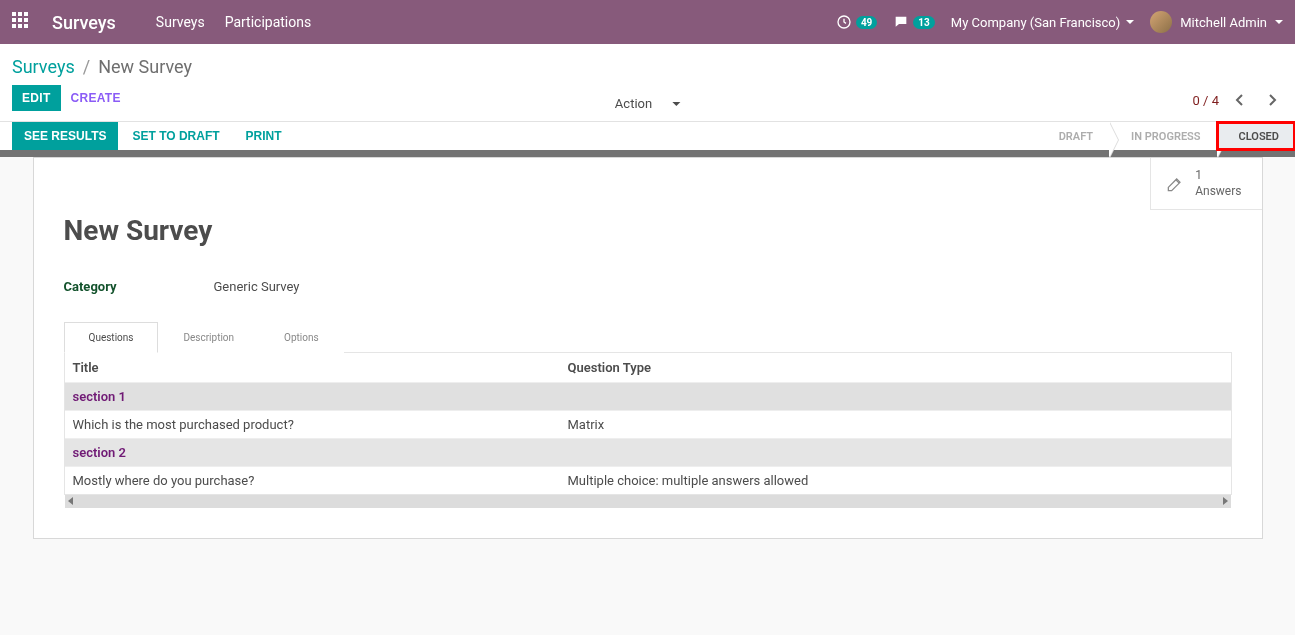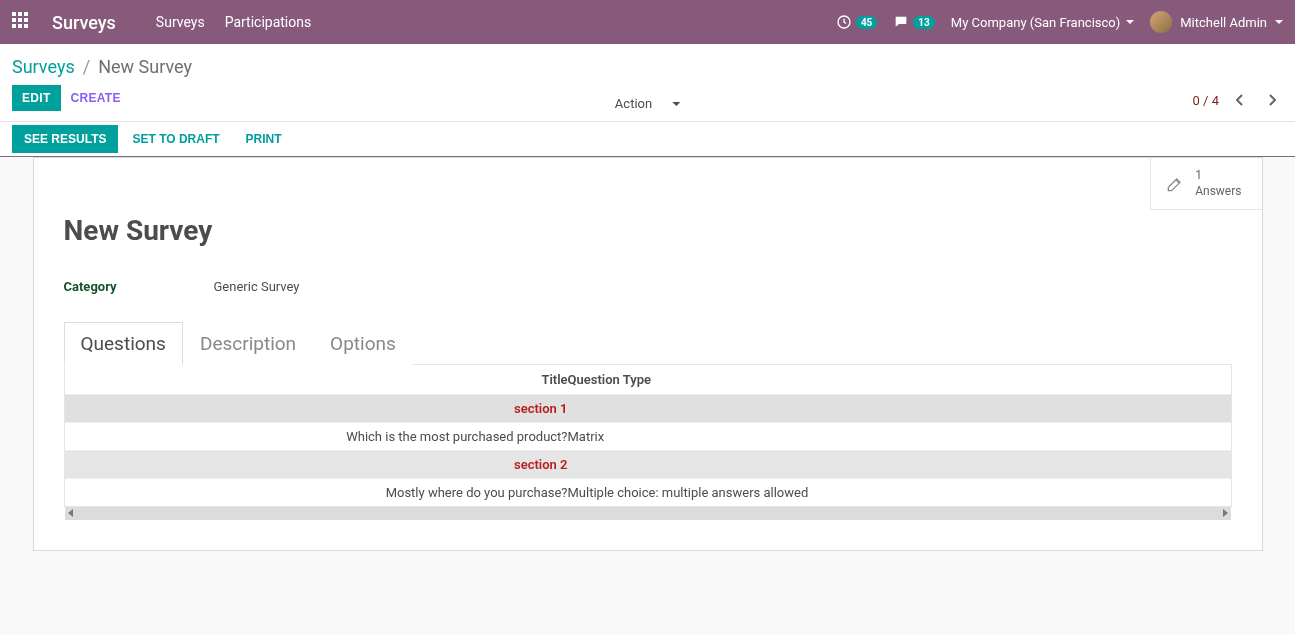--- a/index.html
+++ b/index.html
@@ -31,21 +31,21 @@
 .control-row { background:#fff; padding: 0 12px 10px; display:flex; align-items:flex-end; position:relative;}
 .btn { border:none; padding:6px 10px; font-size:12px; font-weight:600; cursor:pointer; letter-spacing:0.3px;}
 .btn-primary { background:#00a09d; color:#fff; }
 .btn-link { background:transparent; color:#8b5cf6; }
 .action-dropdown { position:absolute; left:50%; transform:translateX(-50%); font-size:13px; color:#4c4c4c; cursor:pointer; display:flex; align-items:center; gap:20px;}
 .caret-dark { display:inline-block; width:0;height:0;border-left:4px solid transparent;border-right:4px solid transparent;border-top:4px solid #4c4c4c;}
 .pager { margin-left:auto; display:flex; align-items:center; gap:10px; font-size:13px; color:#7f1d1d;}
 .pager .arrow { width:22px; height:22px; display:flex;align-items:center;justify-content:center; cursor:pointer; color:#666;}
 
 
-.statusbar { background:#fff; border-top:1px solid #e2e2e2; border-bottom:1px solid #737373; height:36px; display:flex; align-items:stretch; padding:0 0 0 12px;}
+.statusbar { background:#fff; border-top:1px solid #e2e2e2; border-bottom:7px solid #737373; height:36px; display:flex; align-items:stretch; padding:0 0 0 12px;}
 .sb-left { display:flex; align-items:center; gap:2px;}
 .sb-btn { padding:7px 12px; font-size:12px; font-weight:600; color:#00a09d; background:transparent; border:none; cursor:pointer;}
 .sb-btn.primary { background:#00a09d; color:#fff;}
 .sb-right { margin-left:auto; display:flex; align-items:stretch;}
 .status-arrow { position:relative; padding:0 16px 0 22px; display:flex; align-items:center; font-size:11px; font-weight:600; color:#adadad; background:#fff; cursor:pointer; white-space:nowrap;}
 .status-arrow:after { content:""; position:absolute; right:-9px; top:0; width:0;height:0;border-top:18px solid transparent;border-bottom:18px solid transparent;border-left:9px solid #fff; z-index:2;}
 .status-arrow:before { content:""; position:absolute; right:-10px; top:0; width:0;height:0;border-top:18px solid transparent;border-bottom:18px solid transparent;border-left:9px solid #ddd; z-index:1;}
 .status-arrow.active { background:#e9ecef; color:#4c4c4c;}
 .status-arrow.active:after { border-left-color:#e9ecef;}
 .status-arrow.highlighted { outline:3px solid #f00; outline-offset:-2px; z-index:5;}
@@ -58,30 +58,30 @@
 .stat-text { font-size:12px; color:#666; line-height:1.3;}
 .stat-text .num { display:block;}
 .sheet-body { padding:56px 30px 0;}
 .sheet-title { font-size:28px; color:#4c4c4c; margin-bottom:32px;}
 .field-row { display:flex; align-items:center; margin-bottom:28px; font-size:13px;}
 .field-label { width:150px; font-weight:700; color:#14532d;}
 .field-value { color:#4c4c4c;}
 
 
 .tabs { display:flex; border-bottom:1px solid #ddd; margin-bottom:0;}
-.tab { padding:9px 16px; font-size:19px; color:#888; cursor:pointer; border:1px solid transparent; border-bottom:none; margin-bottom:-1px; background:#fff;}
+.tab { padding:9px 24px; font-size:10px; color:#888; cursor:pointer; border:1px solid transparent; border-bottom:none; margin-bottom:-1px; background:#fff;}
 .tab.active { color:#4c4c4c; border-color:#ddd; border-bottom:1px solid #fff;}
 
 
 .q-table { border:1px solid #e5e5e5; margin-top:-1px;}
 .q-header { display:flex; padding:7px 8px; font-weight:600; font-size:13px; color:#4c4c4c;}
-.col-title { flex:0 0 495px;text-align:right;}
+.col-title { flex:0 0 495px;}
 .col-type { flex:1;}
 .q-row { display:flex; padding:6px 8px; font-size:13px; border-top:1px solid #eee; cursor:pointer;}
-.q-section { background:#e0e0e0; font-weight:600; color:#b91c1c;gap:28px; }
+.q-section { background:#e0e0e0; font-weight:600; color:#701a75;gap:28px; }
 .q-section.light { background:#e5e5e5;}
 .scroll-strip { height:13px; background:#dcdcdc; position:relative; margin:0 1px;}
 .scroll-strip:before,.scroll-strip:after{content:"";position:absolute;top:2px;width:0;height:0;border-top:4px solid transparent;border-bottom:4px solid transparent;}
 .scroll-strip:before{left:3px;border-right:5px solid #777;}
 .scroll-strip:after{right:3px;border-left:5px solid #777;}
 
 svg { display:block; }
 </style>
 </head>
 <body>
@@ -102,21 +102,21 @@
   <div class="nav-links">
     <a>Surveys</a>
     <a>Participations</a>
   </div>
   <div class="topnav-right">
     <div class="icon-badge">
       <svg width="16" height="16" viewBox="0 0 24 24" fill="none" stroke="#fff" stroke-width="2">
           <circle cx="12" cy="12" r="9"></circle>
           <path d="M12 7v5l3 2"></path>
         </svg>
-      <span class="badge">45</span>
+      <span class="badge">49</span>
     </div>
     <div class="icon-badge">
       <svg width="16" height="16" viewBox="0 0 24 24" fill="#fff">
           <path d="M4 4h16v11H9l-5 4V4z"></path>
         </svg>
       <span class="badge">13</span>
     </div>
     <div class="company-select">
       <span>My Company (San Francisco)</span>
       <span class="caret-down"></span>
@@ -158,20 +158,25 @@
     </div>
   </div>
 </div>
 
 <div class="statusbar">
   <div class="sb-left">
     <button class="sb-btn primary">SEE RESULTS</button>
     <button class="sb-btn">SET TO DRAFT</button>
     <button class="sb-btn">PRINT</button>
   </div>
+  <div class="sb-right">
+    <div class="status-arrow">DRAFT</div>
+    <div class="status-arrow">IN PROGRESS</div>
+    <div class="status-arrow active highlighted">CLOSED</div>
+  </div>
 </div>
 
 <div class="sheet-wrap">
   <div class="sheet">
     <div class="stat-button">
       <svg viewBox="0 0 24 24" fill="none" stroke="currentColor" stroke-width="1.5">
           <path d="M4 16l10-10 4 4-10 10H4v-4z"></path>
           <path d="M13 7l4 4"></path>
         </svg>
       <div class="stat-text">

